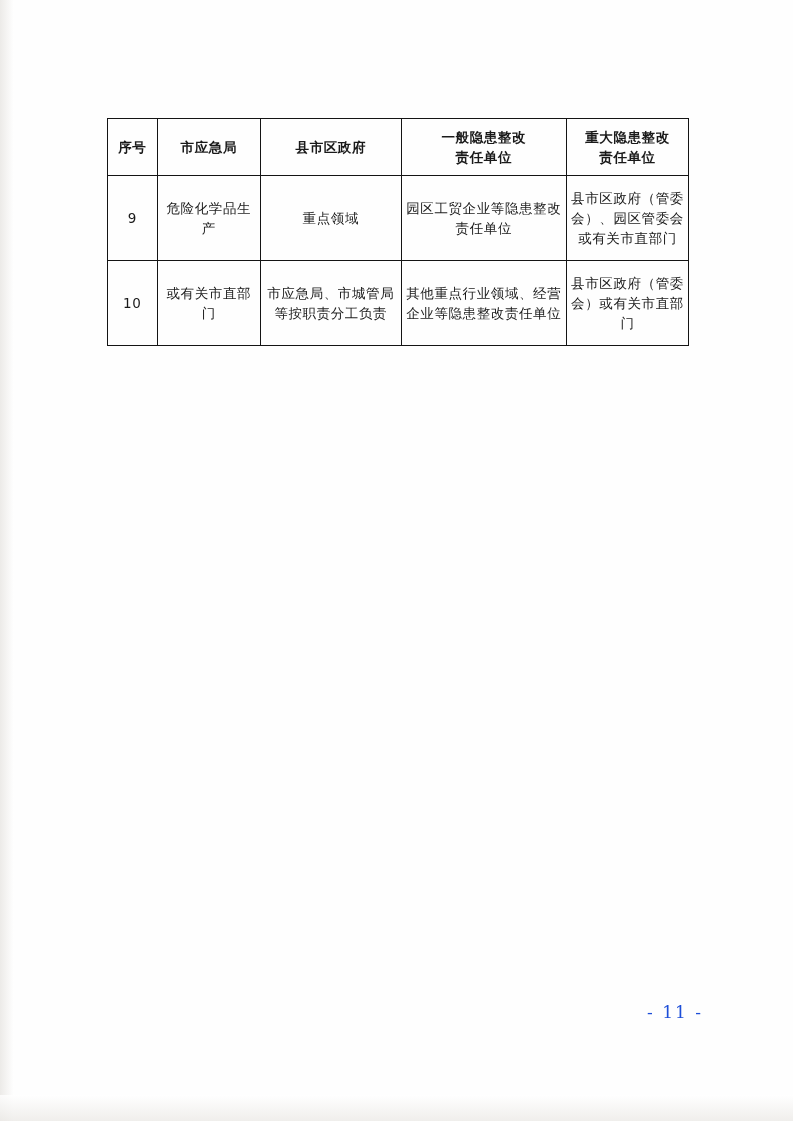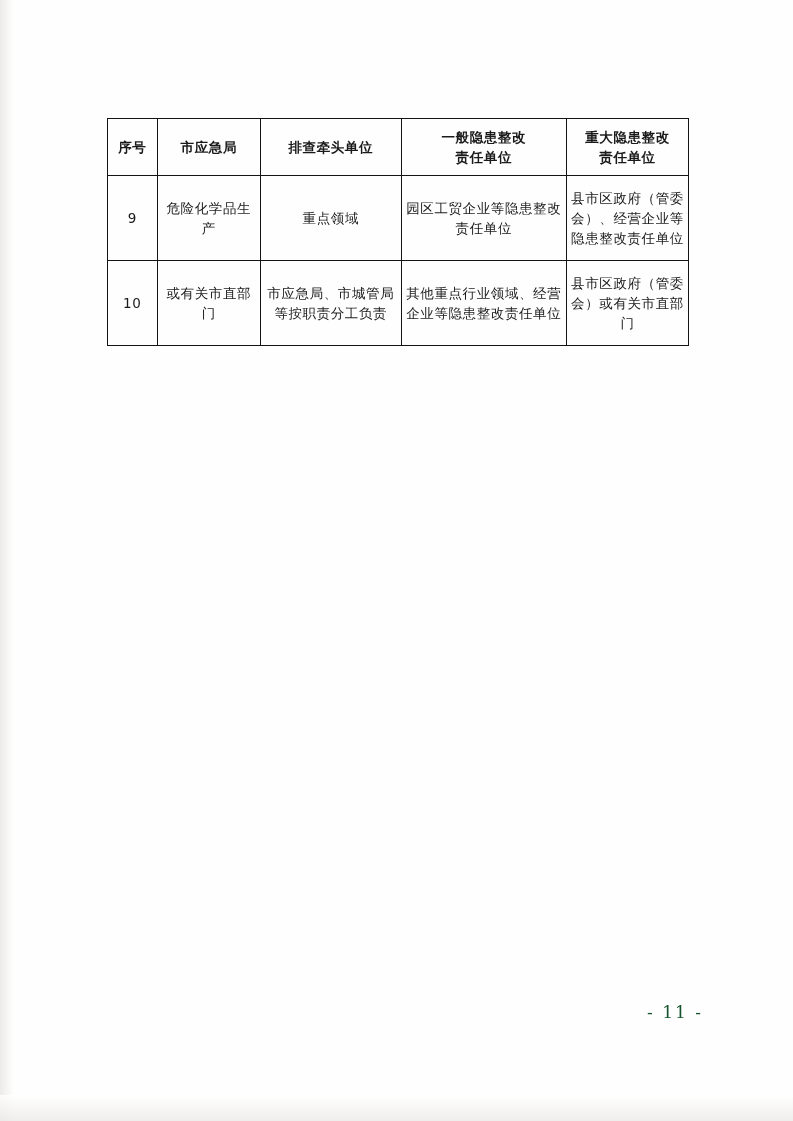--- a/index.html
+++ b/index.html
@@ -80,21 +80,21 @@
   .row-9 td  { height: 72px; }
   .row-10 td { height: 72px; }
 
   .page-number {
     position: absolute;
     right: 90px;
     top: 1002px;
     font-size: 17px;
     letter-spacing: 2px;
     font-family: "DejaVu Serif", "Liberation Serif", serif;
-    color: #14532d;
+    color: #1d4ed8;
   }
 </style>
 </head>
 <body>
 
 <div class="page">
   <div class="scan-edge-left"></div>
   <div class="scan-edge-bottom"></div>
 
   <div class="table-wrap">
@@ -103,38 +103,38 @@
         <col class="col-seq">
         <col class="col-field">
         <col class="col-lead">
         <col class="col-gen">
         <col class="col-major">
       </colgroup>
       <thead>
         <tr>
           <th>序号</th>
           <th>市应急局</th>
-          <th>排查牵头单位</th>
+          <th>县市区政府</th>
           <th>
             <div>一般隐患整改</div>
             <div>责任单位</div>
           </th>
           <th>
             <div>重大隐患整改</div>
             <div>责任单位</div>
           </th>
         </tr>
       </thead>
       <tbody>
         <tr class="row-9">
           <td class="seq">9</td>
           <td>危险化学品生产</td>
           <td>重点领域</td>
           <td>园区工贸企业等隐患整改责任单位</td>
-          <td>县市区政府（管委会）、经营企业等隐患整改责任单位</td>
+          <td>县市区政府（管委会）、园区管委会或有关市直部门</td>
         </tr>
         <tr class="row-10">
           <td class="seq">10</td>
           <td>或有关市直部门</td>
           <td>市应急局、市城管局等按职责分工负责</td>
           <td>其他重点行业领域、经营企业等隐患整改责任单位</td>
           <td>县市区政府（管委会）或有关市直部门</td>
         </tr>
       </tbody>
     </table>

